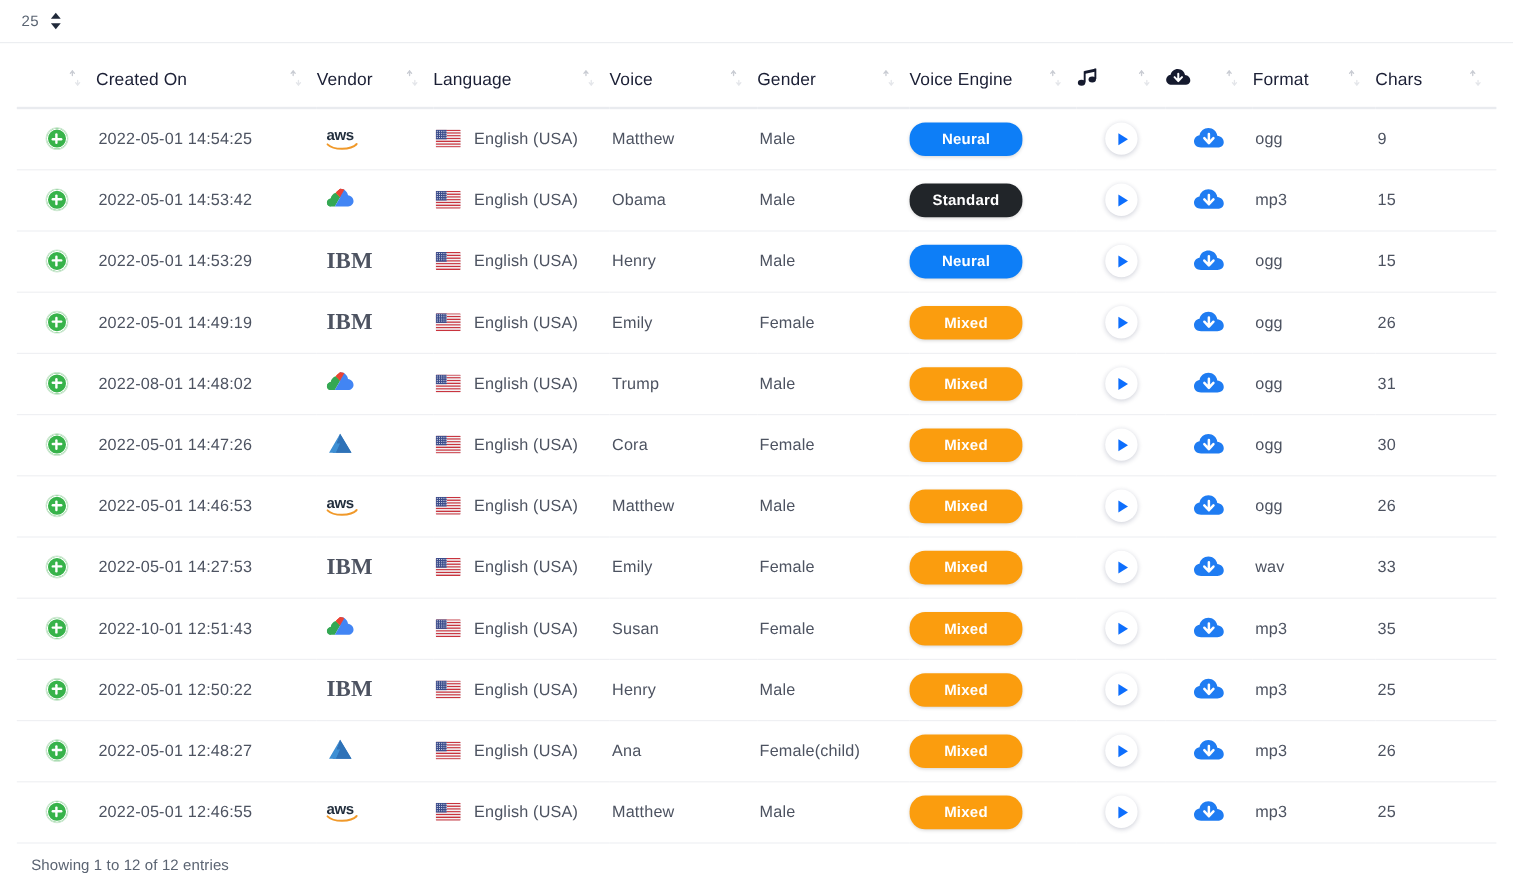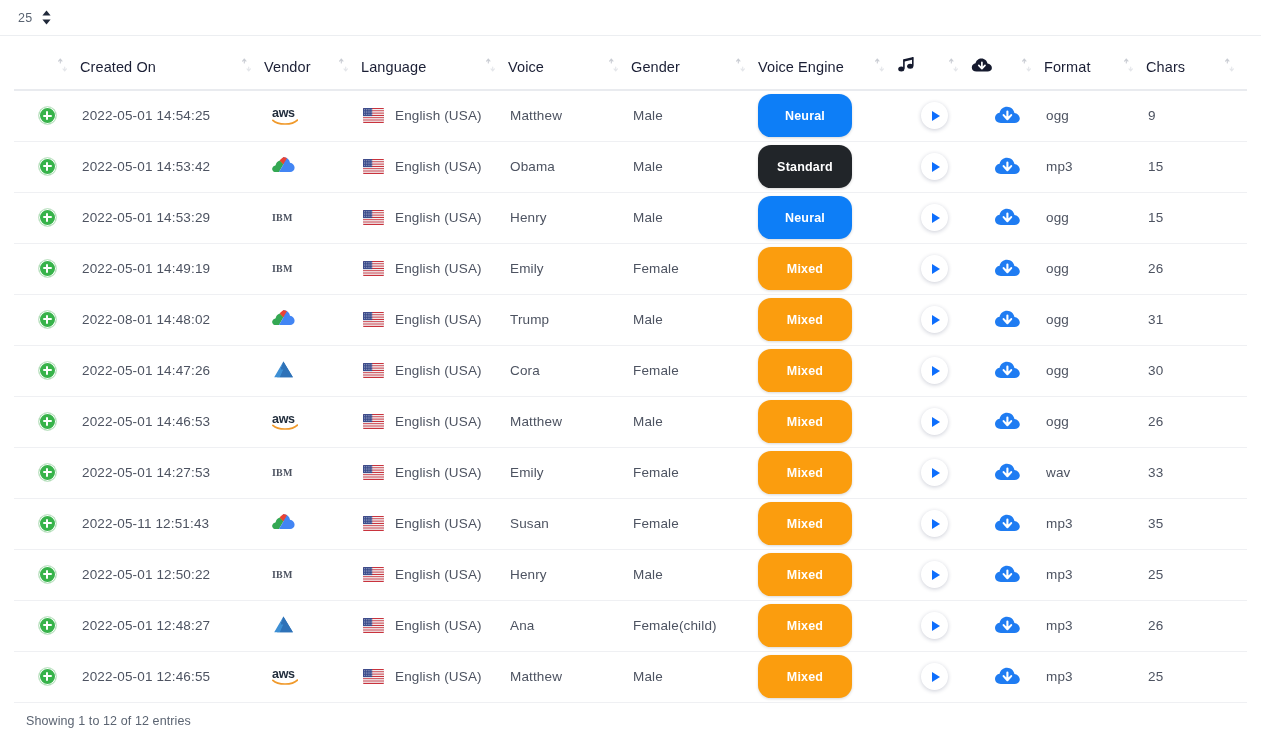--- a/index.html
+++ b/index.html
@@ -157,21 +157,21 @@
     letter-spacing: -0.3px;
     padding-bottom: 5px;
   }
   .logo-aws .smile {
     position: absolute;
     left: 0; right: -1px; bottom: -1px;
     height: 7px;
   }
   .logo-ibm {
     font-family: "Liberation Serif", serif;
-    font-size: 10px;
+    font-size: 19px;
     font-weight: 700;
     color: #4d5361;
     letter-spacing: .2px;
   }
 
   
   .lang-box {
     display: flex;
     align-items: center;
     gap: 11px;
@@ -186,21 +186,21 @@
     overflow: hidden;
     background: #f4f5f7;
   }
 
   
   .badge {
     display: inline-flex;
     align-items: center;
     justify-content: center;
     width: 94px;
-    height: 43px;
+    height: 28px;
     border-radius: 13px;
     font-size: 12.5px;
     font-weight: 600;
     color: #ffffff;
     letter-spacing: .2px;
     box-shadow: 0 1px 3px rgba(0,0,0,.16);
   }
 
   
   .play-btn {
@@ -1072,21 +1072,21 @@
     </td>
     <td class="cell-left">wav</td>
     <td class="cell-left">33</td>
   </tr>
           <tr>
     <td>
       <div class="plus-btn">
         <span class="plus-circle"></span>
       </div>
     </td>
-    <td class="cell-pad-date">2022-05-11 12:51:43</td>
+    <td class="cell-pad-date">2022-10-01 12:51:43</td>
     <td>
       <div class="vendor-box">
                 <span>
       <svg width="23" height="19" viewBox="0 0 23 19">
         <path d="M11.5 1.2 L15.6 8.3 L11.5 8.3 L8.6 3.6 Z" fill="#ea4335"></path>
         <path d="M8.6 3.6 L11.5 8.3 L5.9 8.3 Z" fill="#fbbc05"></path>
         <path d="M3.3 16.0 C1.4 16.0 0.4 14.3 0.4 12.9 C0.4 11.1 1.7 9.6 3.6 9.4 L6.3 13.6 Z" fill="#34a853"></path>
         <path d="M3.6 9.4 C3.9 7.1 5.6 5.3 7.8 4.6 L11.5 8.3 L7.0 16.0 L3.3 16.0 C2.0 16.0 0.4 14.6 0.4 12.9 C0.4 11.1 1.7 9.6 3.6 9.4 Z" fill="#34a853"></path>
         <path d="M11.5 1.2 C14.9 1.2 17.6 3.6 18.0 6.8 C20.6 7.1 22.6 9.2 22.6 11.8 C22.6 14.2 20.6 16.0 18.1 16.0 L7.0 16.0 L11.5 8.3 Z" fill="#4285f4"></path>
         <path d="M11.5 1.2 L7.8 4.6 C9.0 4.2 10.2 4.0 11.5 4.2 L13.5 4.5 Z" fill="#ea4335"></path>

